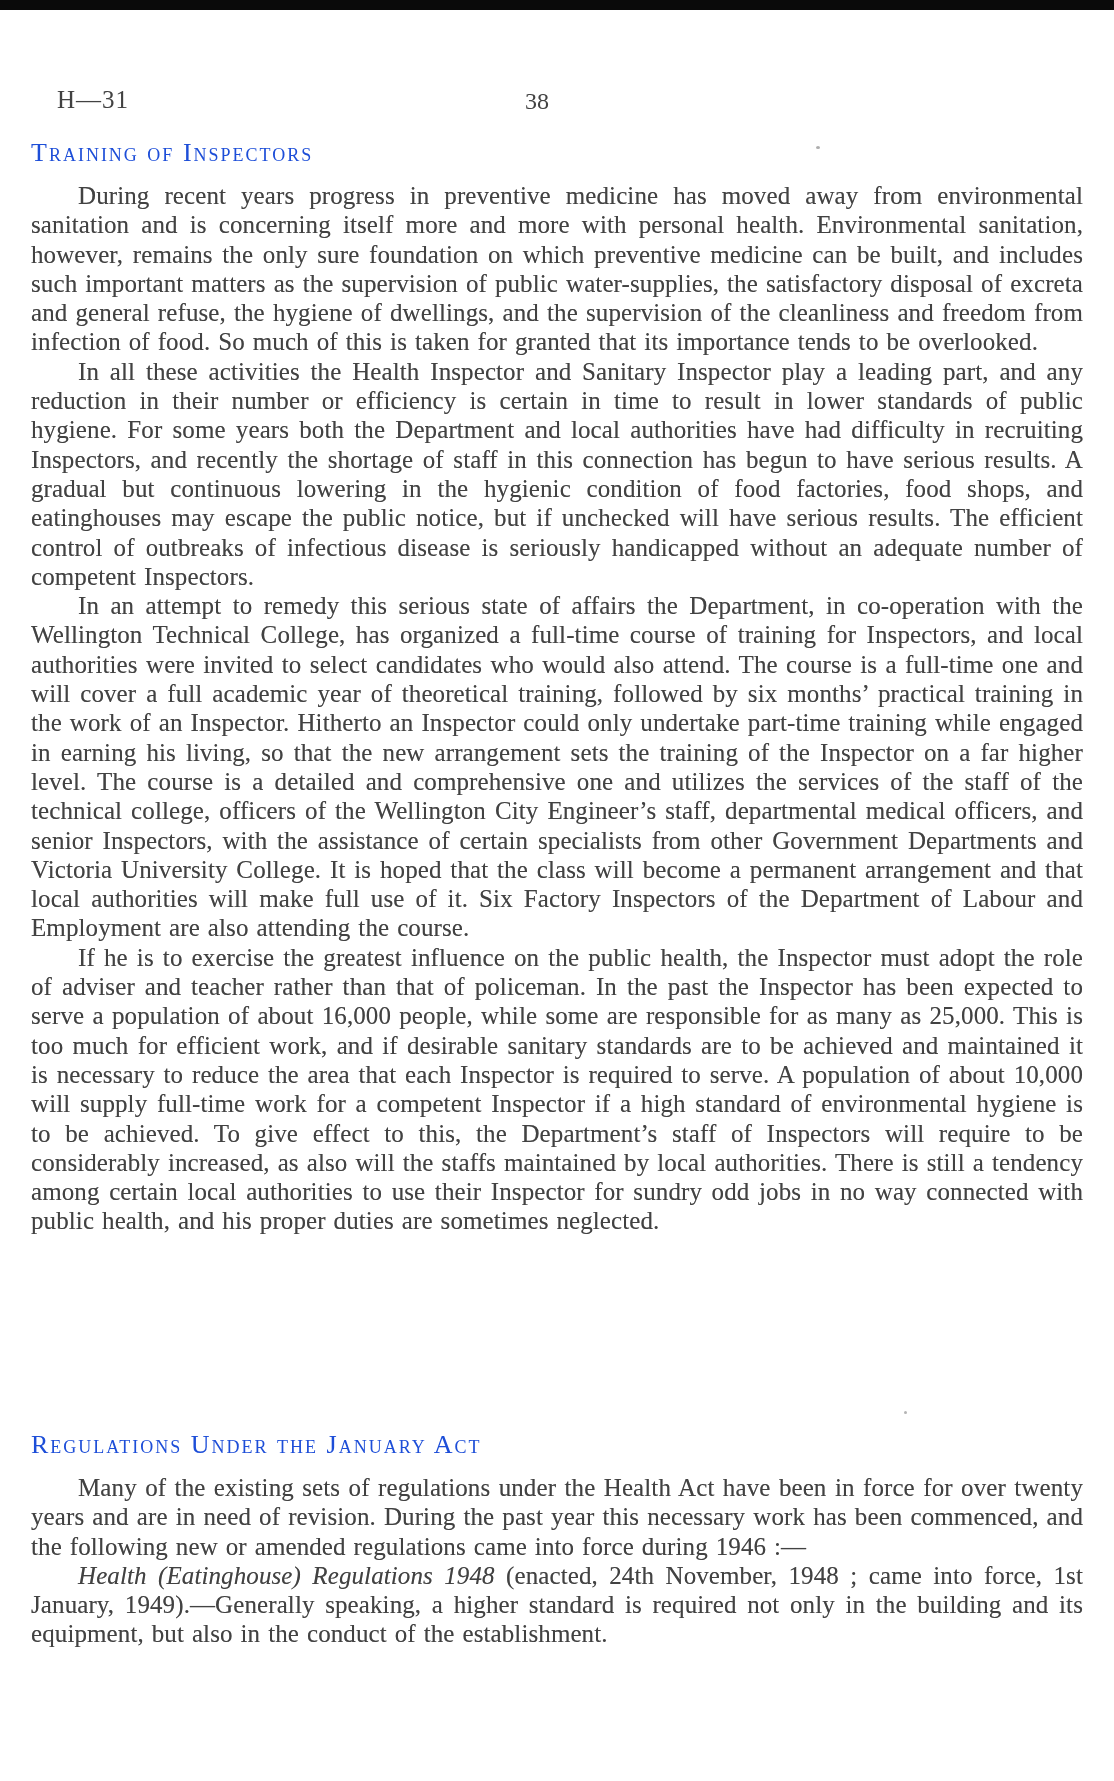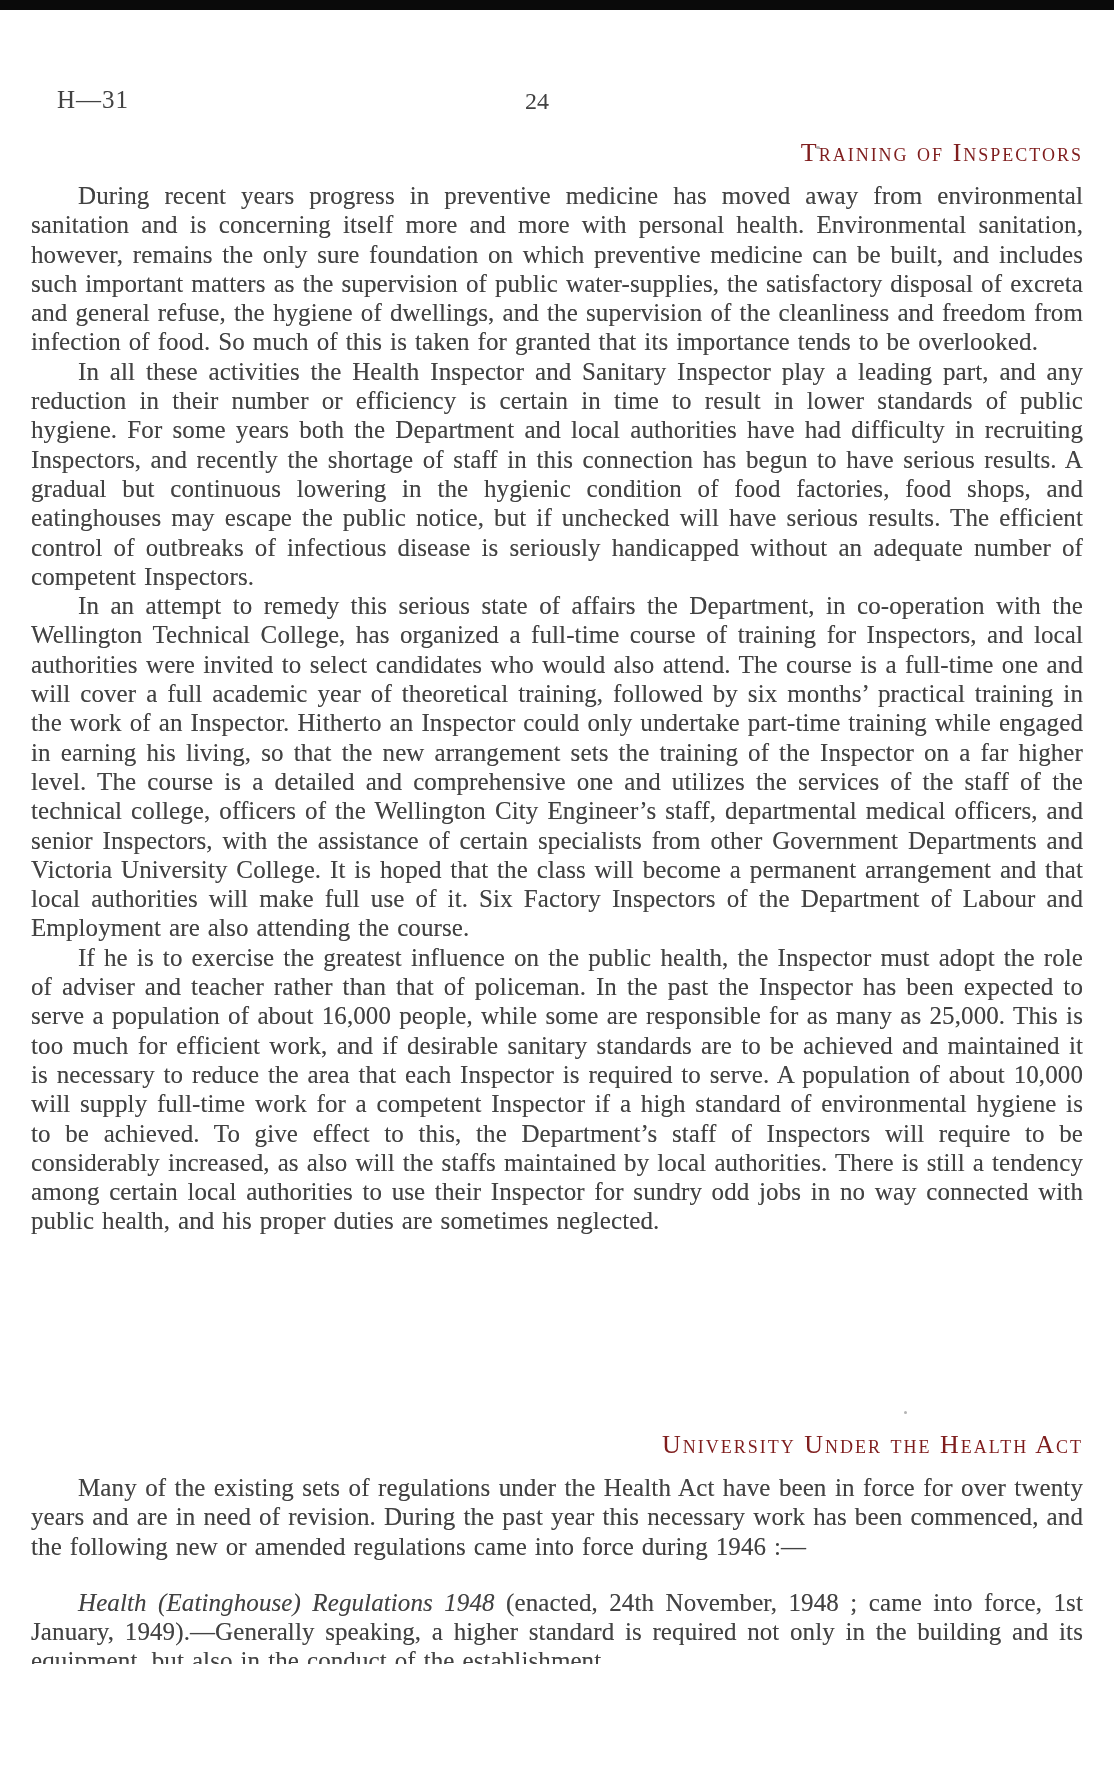--- a/index.html
+++ b/index.html
@@ -31,58 +31,58 @@
 
   .section { position: absolute; left: 31px; width: 1052px; }
   .section.s1 { top: 138px; }
   .section.s2 { top: 1430px; }
 
   h2.heading {
     margin: 0 0 13px 0;
     font-size: 26px; font-weight: 400;
     font-variant: small-caps;
     letter-spacing: 2px;
-    text-align: right;
-    color: #7f1d1d;
+    text-align: left;
+    color: #1d4ed8;
   }
   p.body-par {
     margin: 0;
     font-size: 25px;
     line-height: 29.3px;
     text-align: justify;
     text-indent: 47px;
     word-spacing: 1.6px;
     letter-spacing: 0.1px;
     text-shadow: 0 0 0.6px rgba(70,70,70,0.45);
   }
-  p.body-par.reg { margin-top: 27px; }
+  p.body-par.reg { }
   .ital { font-style: italic; }
 </style>
 </head>
 <body>
 
 <div class="page">
 
   <div class="scan-bar top"></div>
 
   <div class="header-row">
     <span class="report-code">H—31</span>
-    <span class="page-number">24</span>
+    <span class="page-number">38</span>
   </div>
 
   <div class="section s1">
     <h2 class="heading">Training of Inspectors</h2>
     <p class="body-par">During recent years progress in preventive medicine has moved away from environmental sanitation and is concerning itself more and more with personal health. Environmental sanitation, however, remains the only sure foundation on which preventive medicine can be built, and includes such important matters as the supervision of public water-supplies, the satisfactory disposal of excreta and general refuse, the hygiene of dwellings, and the supervision of the cleanliness and freedom from infection of food. So much of this is taken for granted that its importance tends to be overlooked.</p>
     <p class="body-par">In all these activities the Health Inspector and Sanitary Inspector play a leading part, and any reduction in their number or efficiency is certain in time to result in lower standards of public hygiene. For some years both the Department and local authorities have had difficulty in recruiting Inspectors, and recently the shortage of staff in this connection has begun to have serious results. A gradual but continuous lowering in the hygienic condition of food factories, food shops, and eatinghouses may escape the public notice, but if unchecked will have serious results. The efficient control of outbreaks of infectious disease is seriously handicapped without an adequate number of competent Inspectors.</p>
     <p class="body-par">In an attempt to remedy this serious state of affairs the Department, in co-operation with the Wellington Technical College, has organized a full-time course of training for Inspectors, and local authorities were invited to select candidates who would also attend. The course is a full-time one and will cover a full academic year of theoretical training, followed by six months’ practical training in the work of an Inspector. Hitherto an Inspector could only undertake part-time training while engaged in earning his living, so that the new arrangement sets the training of the Inspector on a far higher level. The course is a detailed and comprehensive one and utilizes the services of the staff of the technical college, officers of the Wellington City Engineer’s staff, departmental medical officers, and senior Inspectors, with the assistance of certain specialists from other Government Departments and Victoria University College. It is hoped that the class will become a permanent arrangement and that local authorities will make full use of it. Six Factory Inspectors of the Department of Labour and Employment are also attending the course.</p>
     <p class="body-par">If he is to exercise the greatest influence on the public health, the Inspector must adopt the role of adviser and teacher rather than that of policeman. In the past the Inspector has been expected to serve a population of about 16,000 people, while some are responsible for as many as 25,000. This is too much for efficient work, and if desirable sanitary standards are to be achieved and maintained it is necessary to reduce the area that each Inspector is required to serve. A population of about 10,000 will supply full-time work for a competent Inspector if a high standard of environmental hygiene is to be achieved. To give effect to this, the Department’s staff of Inspectors will require to be considerably increased, as also will the staffs maintained by local authorities. There is still a tendency among certain local authorities to use their Inspector for sundry odd jobs in no way connected with public health, and his proper duties are sometimes neglected.</p>
   </div>
 
   <div class="section s2">
-    <h2 class="heading">University Under the Health Act</h2>
+    <h2 class="heading">Regulations Under the January Act</h2>
     <p class="body-par">Many of the existing sets of regulations under the Health Act have been in force for over twenty years and are in need of revision. During the past year this necessary work has been commenced, and the following new or amended regulations came into force during 1946 :—</p>
     <p class="body-par reg"><span class="ital">Health (Eatinghouse) Regulations 1948</span><span> (enacted, 24th November, 1948 ; came into force, 1st January, 1949).—Generally speaking, a higher standard is required not only in the building and its equipment, but also in the conduct of the establishment.</span></p>
   </div>
 
   <div class="speck s1"></div>
   <div class="speck s2"></div>
   <div class="speck s3"></div>
 
   <div class="scan-bar bottom"></div>
 

